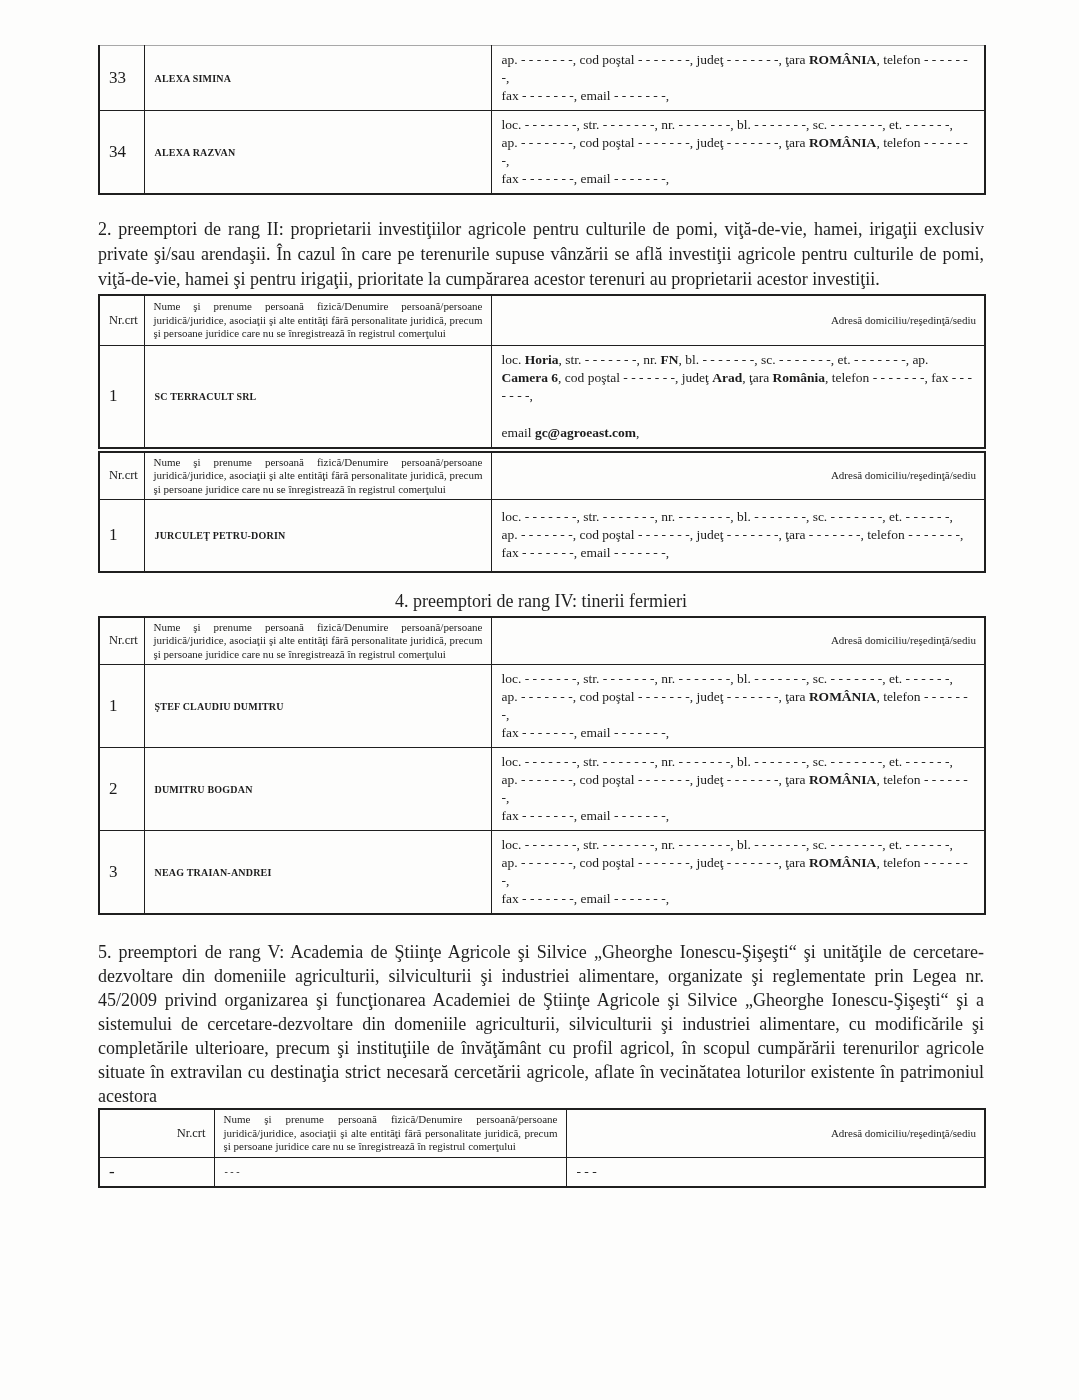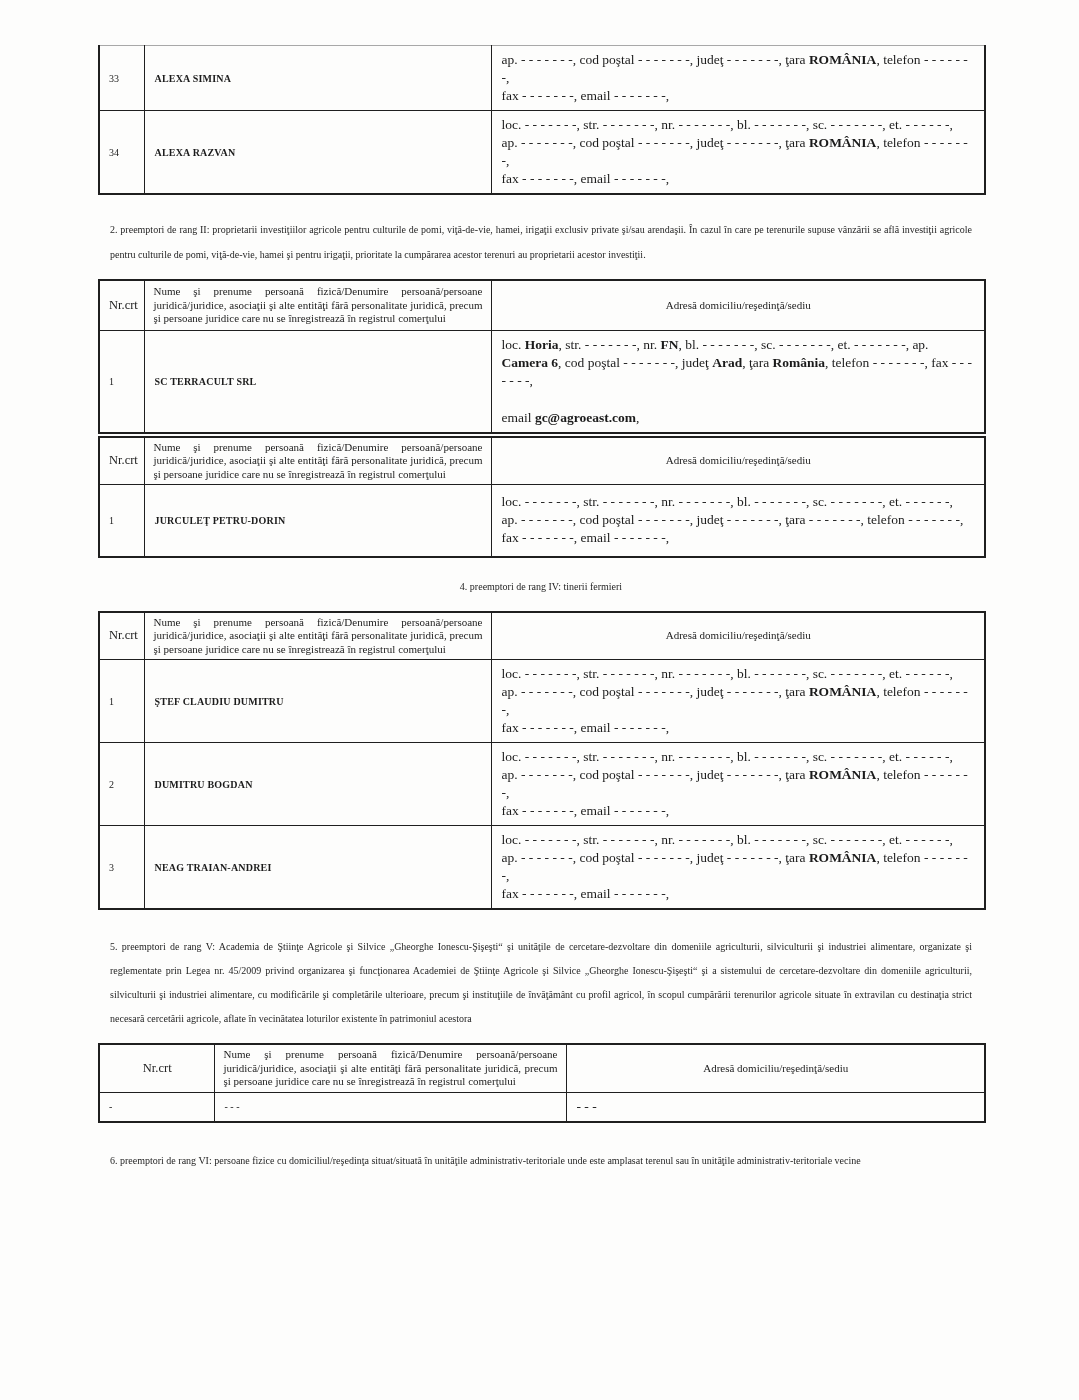--- a/index.html
+++ b/index.html
@@ -5,44 +5,44 @@
   html,body { margin:0; padding:0; }
   body { background:#e8e8e8; }
   .page {
     position:relative; width:1079px; height:1400px; margin:0 auto;
     background:#fdfdfc; overflow:hidden; color:#1b1b1b;
     font-family:"Liberation Serif", serif;
   }
   .content { margin-left:98px; width:886px; }
 
   .intro {
-    font-size:10px; line-height:25px; text-align:justify;
-    color:#1f1f1f; margin:12px;
+    font-size:18px; line-height:25px; text-align:justify;
+    color:#1f1f1f; margin:0;
   }
   .intro.tight { line-height:24px; }
   .intro.single { text-align:center; }
 
   table { border-collapse:collapse; table-layout:fixed; width:886px; background:#fdfdfc; }
   table { border:2px solid #1f1f1f; }
   th, td { border:1.5px solid #1f1f1f; box-sizing:border-box; overflow:hidden; }
 
   .t-top { margin-top:45px; border-top:1px solid #a8a8a8; }
   .t-top tr td { border-top:none; }
   .t-top tr + tr td { border-top:1.5px solid #1f1f1f; }
 
   th {
     font-weight:normal; font-size:11px; line-height:13.5px;
-    text-align:center; vertical-align:middle; padding:3px 8px 3px 9px;
+    text-align:right; vertical-align:middle; padding:3px 8px 3px 9px;
     color:#222;
   }
   th.c-name { text-align:justify;margin-top:15px; }
   th.c-nr { font-size:12.5px; }
 
   td.c-nr {
-    font-size:10px; vertical-align:middle; padding:2px 4px 2px 9px;
+    font-size:17px; vertical-align:middle; padding:2px 4px 2px 9px;
   }
   td.c-name {
     font-weight:bold; font-size:10px; letter-spacing:.2px;
     vertical-align:middle; padding:2px 6px 2px 10px;
   }
   td.c-name.plain { font-weight:normal; letter-spacing:0; }
   td.c-addr {
     font-size:13.5px; vertical-align:middle; padding:5px 8px 5px 10px;
   }
   .addr-line { line-height:18px; }
@@ -213,16 +213,15 @@
           <tr>
             <td class="c-nr">-</td>
             <td class="c-name plain">- - -</td>
             <td class="c-addr">
               <div class="addr-line"><span>- - -</span></div>
             </td>
           </tr>
         </tbody>
     </table>
 
-    <p class="intro" id="p6">6. preemptori de rang VI: persoane fizice cu domiciliul/reşedinţa situat/situată în unităţile administrativ-teritoriale unde este amplasat terenul sau în unităţile administrativ-teritoriale vecine</p>
 
   </div>
 </div>
 
 </body></html>

